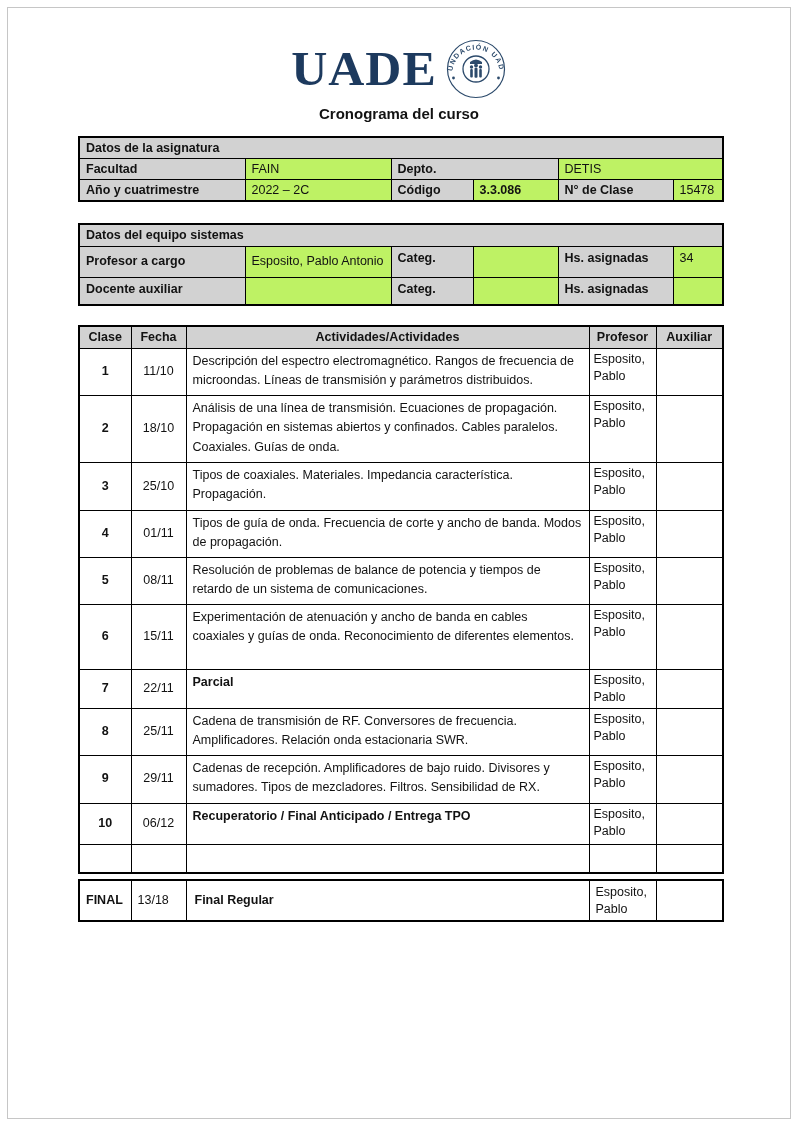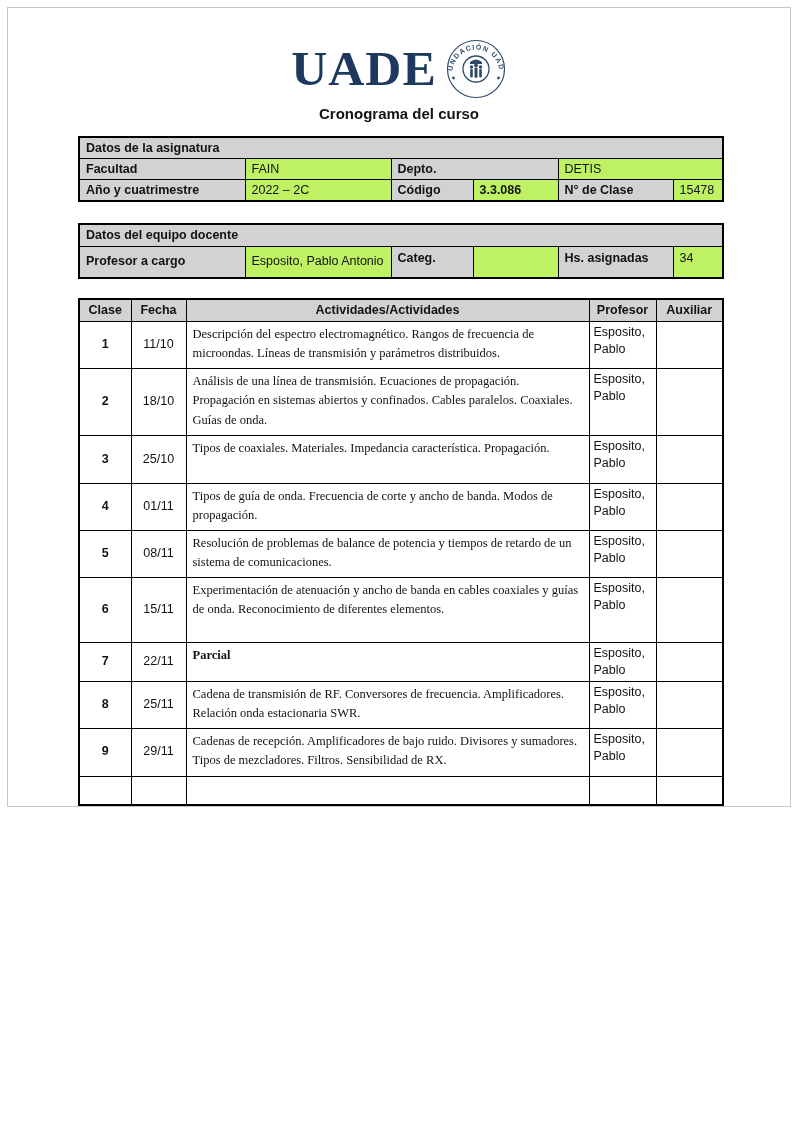--- a/index.html
+++ b/index.html
@@ -2,21 +2,21 @@
 <html><head>
 <meta charset="utf-8">
 <style>
   html,body{margin:0;padding:0;}
   body{
     width:800px;height:1128px;position:relative;background:#fff;
     font-family:"Liberation Sans",sans-serif;color:#121212;
     -webkit-font-smoothing:antialiased;
   }
   .page{
-    position:absolute;left:7px;top:7px;width:784px;height:800px;
+    position:absolute;left:7px;top:7px;width:784px;height:1112px;
     border:1px solid #c6c6c6;background:#fff;box-sizing:border-box;overflow:hidden;
   }
   
   .logo-row{display:flex;justify-content:center;align-items:center;gap:8px;margin-top:30px;height:62px;}
   .logo-text{
     font-family:"Liberation Serif",serif;font-weight:bold;font-size:50px;line-height:1;
     color:#1d3a5e;letter-spacing:1px;transform:scaleY(.96);
   }
   .seal{width:62px;height:62px;flex:0 0 auto;}
   .doc-title{text-align:center;font-size:15px;font-weight:bold;margin:5px 0 0 0;}
@@ -38,21 +38,21 @@
   .t2{margin-top:21px;}
   .t2 td.r1{height:27px;}
   .t2 td.r2{height:23px;}
 
   
   .t3{margin-top:19px;}
   .t3 td{padding:3px 6px;line-height:1.55;}
   .t3 .hd{background:#d2d2d2;font-weight:bold;text-align:center;height:16px;padding:1px 4px;}
   .t3 .cl{ text-align:center;font-weight:bold;vertical-align:middle;}
   .t3 .fe{ text-align:center;vertical-align:middle;}
-  .t3 .co{ vertical-align:top;font-family:Liberation Serif, serif;}
+  .t3 .co{ vertical-align:top;}
   .t3 .pr{ vertical-align:top;padding:2px 4px;line-height:1.35;}
   .t3 .au{ vertical-align:top;}
   .rh1 td{height:40px;} .rh2 td{height:60px;} .rh3 td{height:41px;}
   .rh4 td{height:40px;} .rh5 td{height:40px;} .rh6 td{height:58px;}
   .rh7 td{height:27px;} .rh8 td{height:40px;} .rh9 td{height:41px;}
   .rh10 td{height:34px;} .rhe td{height:21px;}
   .tf{margin-top:5px;}
   .tf td{height:22px;padding:3px 6px;line-height:1.35;}
 </style>
 </head>
@@ -121,30 +121,38 @@
     <colgroup>
         <col style="width:166px">
         <col style="width:146px">
         <col style="width:82px">
         <col style="width:85px">
         <col style="width:115px">
         <col style="width:50px">
       </colgroup>
     <tbody>
         <tr>
-      <td colspan="6" class="sec">Datos del equipo docente</td>
+      <td colspan="6" class="sec">Datos del equipo sistemas</td>
     </tr>
     <tr>
       <td class="lbl r1">Profesor a cargo</td>
       <td class="val r1">Esposito, Pablo Antonio</td>
       <td class="lbl r1" style="vertical-align:top;padding-top:2px;">Categ.</td>
       <td class="val r1"></td>
       <td class="lbl r1" style="vertical-align:top;padding-top:2px;">Hs. asignadas</td>
       <td class="val r1" style="vertical-align:top;padding-top:2px;">34</td>
     </tr>
+    <tr>
+      <td class="lbl r2" style="vertical-align:top;padding-top:2px;">Docente auxiliar</td>
+      <td class="val r2"></td>
+      <td class="lbl r2" style="vertical-align:top;padding-top:2px;">Categ.</td>
+      <td class="val r2"></td>
+      <td class="lbl r2" style="vertical-align:top;padding-top:2px;">Hs. asignadas</td>
+      <td class="val r2"></td>
+    </tr>
   </tbody>
     </table>
 
   <table class="doc t3">
     <colgroup>
         <col style="width:52px">
         <col style="width:55px">
         <col style="width:403px">
         <col style="width:67px">
         <col style="width:67px">
@@ -213,20 +221,27 @@
       <td class="pr">Esposito, Pablo</td>
       <td class="au"></td>
     </tr>
     <tr class="rh9">
       <td class="cl">9</td>
       <td class="fe">29/11</td>
       <td class="co">Cadenas de recepción. Amplificadores de bajo ruido. Divisores y sumadores. Tipos de mezcladores. Filtros. Sensibilidad de RX.</td>
       <td class="pr">Esposito, Pablo</td>
       <td class="au"></td>
     </tr>
+    <tr class="rh10">
+      <td class="cl">10</td>
+      <td class="fe">06/12</td>
+      <td class="co b">Recuperatorio / Final Anticipado / Entrega TPO</td>
+      <td class="pr">Esposito, Pablo</td>
+      <td class="au"></td>
+    </tr>
     <tr class="rhe">
       <td class="cl"></td>
       <td class="fe"></td>
       <td class="co"></td>
       <td class="pr"></td>
       <td class="au"></td>
     </tr>
   </tbody>
     </table>
 

